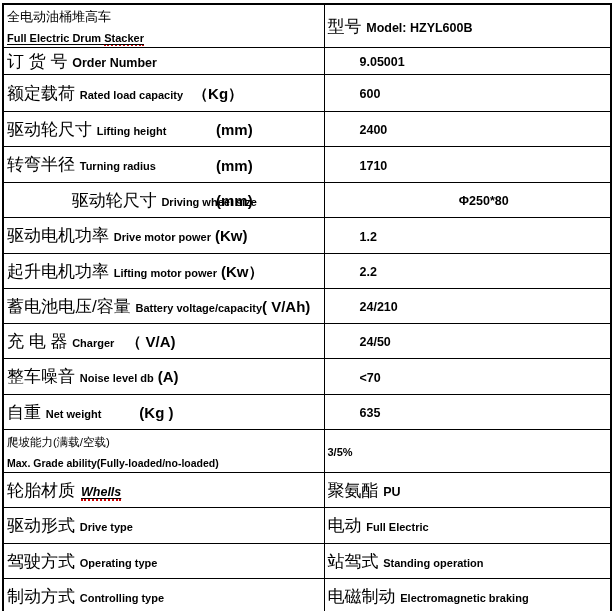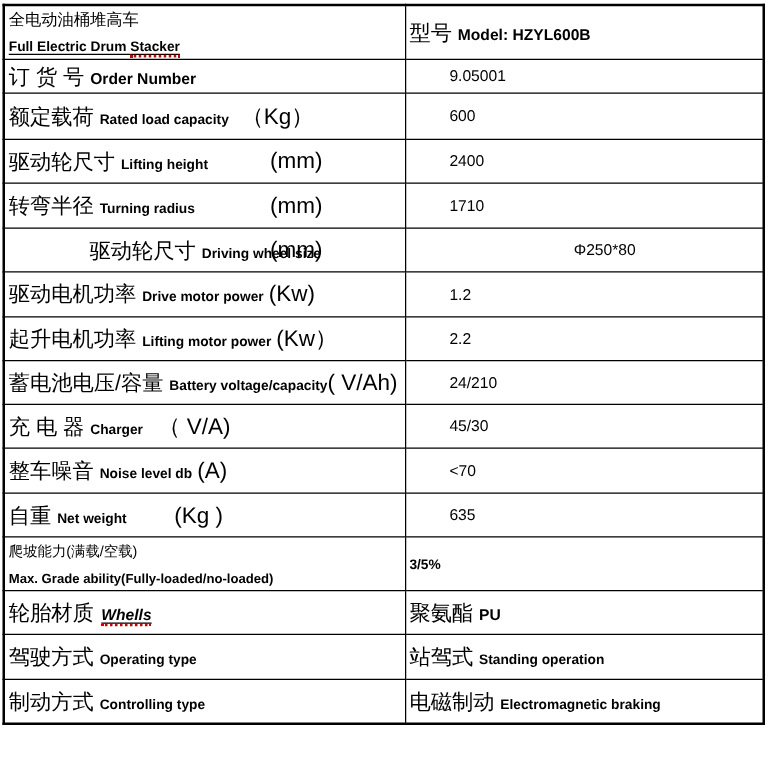--- a/index.html
+++ b/index.html
@@ -51,22 +51,22 @@
   tr:nth-child(16) { height: 35px; }
   tr:nth-child(17) { height: 36px; }
 
   
   .zh     { font-size: 17px; font-weight: normal; }
   .zh-lg  { font-size: 13px;   font-weight: normal; }
   .zh-sm  { font-size: 11.5px; font-weight: normal; }
   .en     { font-size: 11px;   font-weight: bold; }
   .en-lg  { font-size: 12.5px; font-weight: bold; }
   .en-sm  { font-size: 10.5px; font-weight: bold; }
-  .unit   { font-size: 18px; font-weight: normal; }
-  .val    { font-size: 12.5px; font-weight: normal; padding-left: 32px; }
+  .unit   { font-size: 15px; font-weight: bold; }
+  .val    { font-size: 12.5px; font-weight: bold; padding-left: 32px; }
   .u      { text-decoration: underline; text-underline-offset: 2px; }
   .misspell { border-bottom: 2px dotted #cc0000; padding-bottom: 0px; }
   .abs215 { position: absolute; left: 212px; top: 50%; transform: translateY(-50%); }
 </style>
 </head>
 <body>
 
 <div class="sheet">
   <table class="spec-table">
     <colgroup>
@@ -105,39 +105,43 @@
         <tr>
           <td><span class="zh">起升电机功率 </span><span class="en">Lifting motor power</span><span class="unit" style="margin-left: 4px;">(Kw）</span></td>
           <td><span class="val">2.2</span></td>
         </tr>
         <tr>
           <td><span class="zh">蓄电池电压/容量 </span><span class="en">Battery voltage/capacity</span><span class="unit">( V/Ah)</span></td>
           <td><span class="val">24/210</span></td>
         </tr>
         <tr>
           <td><span class="zh">充 电 器 </span><span class="en">Charger</span><span class="unit" style="margin-left: 12px;">（ V/A)</span></td>
-          <td><span class="val">45/30</span></td>
+          <td><span class="val">24/50</span></td>
         </tr>
         <tr>
           <td><span class="zh">整车噪音 </span><span class="en">Noise level db</span><span class="unit" style="margin-left: 4px;">(A)</span></td>
           <td><span class="val">&lt;70</span></td>
         </tr>
         <tr>
           <td><span class="zh">自重 </span><span class="en">Net weight</span><span class="unit" style="margin-left: 38px;">(Kg )</span></td>
           <td><span class="val">635</span></td>
         </tr>
         <tr>
           <td class="two-line"><span class="zh-sm">爬坡能力(满载/空载)</span><br><span class="en-sm">Max. Grade ability(Fully-loaded/no-loaded)</span></td>
           <td><span class="en">3/5%</span></td>
         </tr>
         <tr>
           <td><span class="zh">轮胎材质</span><span class="en-lg u misspell" style="margin-left: 6px; font-style: italic;">Whells</span></td>
           <td><span class="zh">聚氨酯 </span><span class="en-lg">PU</span></td>
         </tr>
         <tr>
+          <td><span class="zh">驱动形式 </span><span class="en">Drive type</span></td>
+          <td><span class="zh">电动 </span><span class="en">Full Electric</span></td>
+        </tr>
+        <tr>
           <td><span class="zh">驾驶方式 </span><span class="en">Operating type</span></td>
           <td><span class="zh">站驾式 </span><span class="en">Standing operation</span></td>
         </tr>
         <tr>
           <td><span class="zh">制动方式 </span><span class="en">Controlling type</span></td>
           <td><span class="zh">电磁制动 </span><span class="en">Electromagnetic braking</span></td>
         </tr>
       </tbody>
   </table>
 </div>

